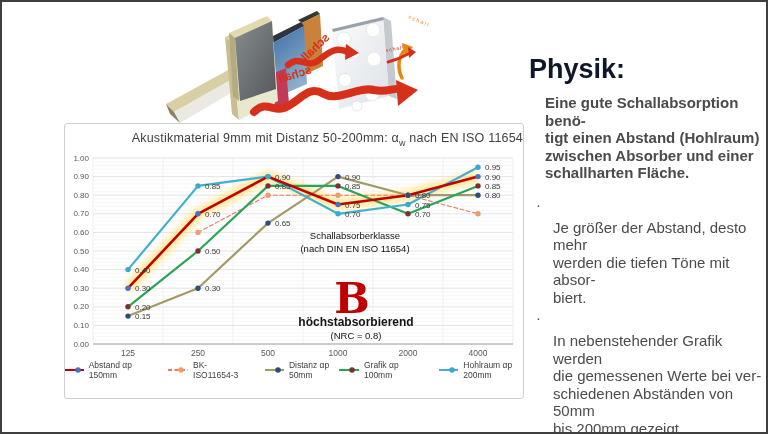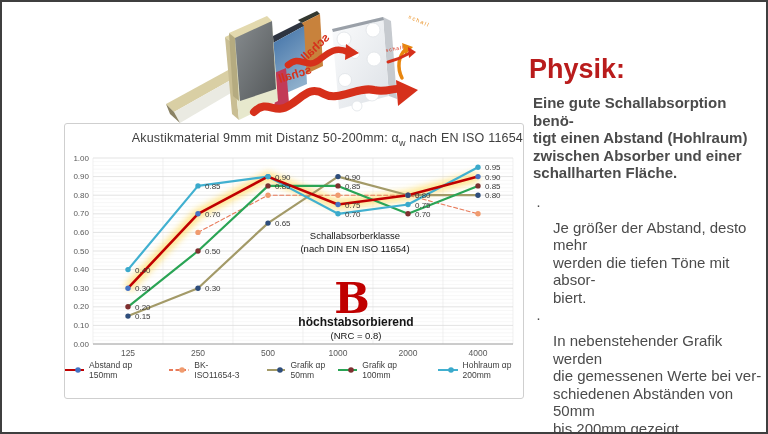--- a/index.html
+++ b/index.html
@@ -14,23 +14,23 @@
   .chart-title{position:absolute;left:0;top:7px;width:100%;text-align:right;
                font-size:12.5px;color:#3f3f3f;letter-spacing:.2px;}
   .chart-title sub{font-size:9px;}
   .plot{position:absolute;left:0;top:0;width:458px;height:274px;}
   .legend{position:absolute;left:0;top:236px;width:100%;display:flex;
           flex-direction:row;align-items:center;gap:3px;}
   .legend-row{display:flex;gap:26px;}
   .legend-item{display:flex;align-items:center;gap:5px;font-size:8.5px;color:#404040;}
   
   .rpanel{position:absolute;left:527px;top:52px;width:238px;color:#4b4b4b;}
-  .rpanel h1{margin:0 0 9px 0;font-size:27px;font-weight:bold;color:#b91c1c;}
+  .rpanel h1{margin:0 0 9px 0;font-size:27px;font-weight:bold;color:#0f172a;}
   .lead{font-size:15px;font-weight:bold;line-height:17.5px;white-space:pre-line;
-        margin:0 0 14px 4px;}
+        margin:0 0 14px 16px;}
   .bullets{display:flex;flex-direction:column;gap:3px;}
   .bullet{display:flex;font-size:15px;line-height:17.5px;}
   .bullet .dot{width:24px;flex:0 0 24px;padding-left:7px;box-sizing:border-box;}
   .bullet .btxt{white-space:pre-line;margin-top:23px;}
 </style>
 </head>
 <body>
 
 <div class="slide">
 
@@ -275,21 +275,21 @@
               <line x1="0" y1="4" x2="26" y2="4" stroke="#e87a5a" stroke-width="2" stroke-dasharray="4 2.5"></line>
               <circle cx="13" cy="4" r="2.8" fill="#f09b6e"></circle>
             </svg>
             <span>BK-ISO11654-3</span>
           </div>
           <div class="legend-item">
             <svg width="26" height="8">
               <line x1="0" y1="4" x2="26" y2="4" stroke="#a39a68" stroke-width="2"></line>
               <circle cx="13" cy="4" r="2.8" fill="#2e4d7b"></circle>
             </svg>
-            <span>Grafik αp 50mm</span>
+            <span>Distanz αp 50mm</span>
           </div>
         </div>
         <div class="legend-row">
           <div class="legend-item">
             <svg width="26" height="8">
               <line x1="0" y1="4" x2="26" y2="4" stroke="#2aa455" stroke-width="2"></line>
               <circle cx="13" cy="4" r="2.8" fill="#7e2f2f"></circle>
             </svg>
             <span>Grafik αp 100mm</span>
           </div>

